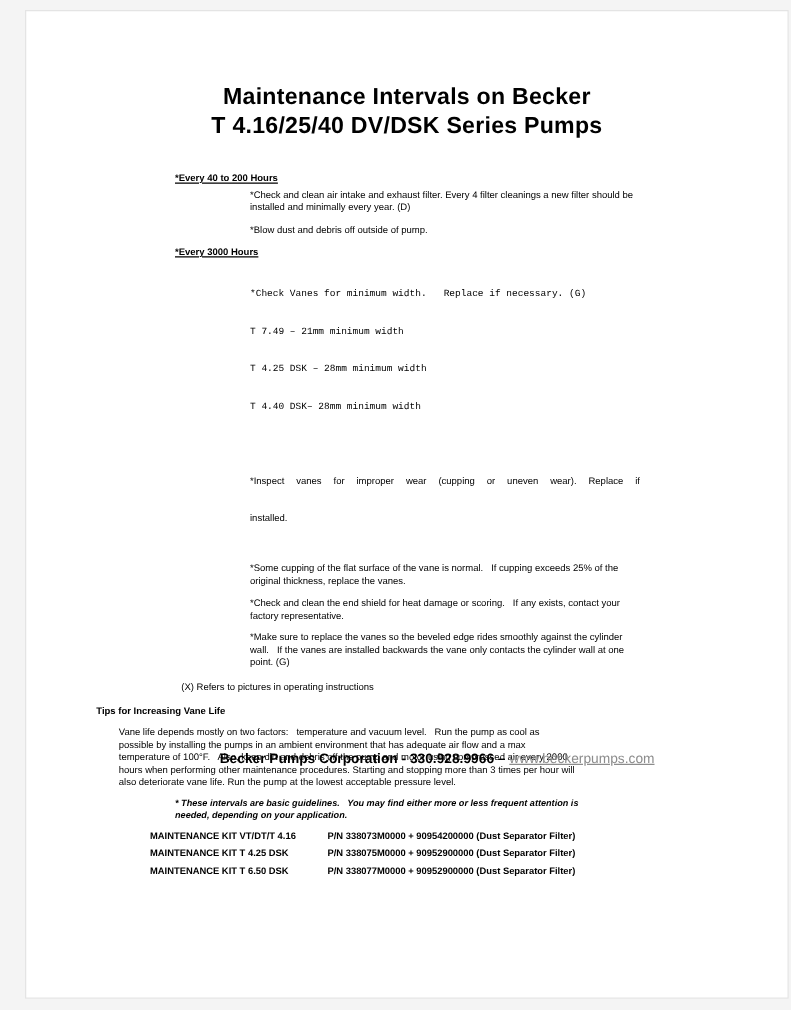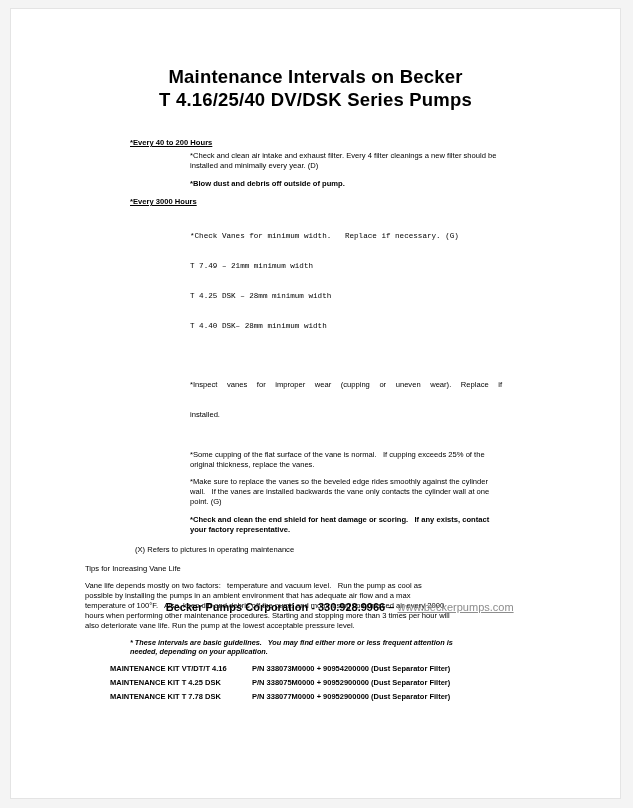--- a/index.html
+++ b/index.html
@@ -7,21 +7,21 @@
     padding: 0;
     width: 633px;
     height: 808px;
     background: #f4f4f4;
     font-family: "Liberation Sans", sans-serif;
     color: #000;
   }
   .canvas { position: relative; width: 633px; height: 808px; }
   .page {
     position: absolute;
-    left: 10px;
+    left: 20px;
     top: 8px;
     width: 611px;
     height: 791px;
     background: #ffffff;
     border: 1px solid #e4e4e4;
     box-sizing: border-box;
   }
   .content {
     position: relative;
     padding-top: 56px;
@@ -49,22 +49,22 @@
   .plain-line { white-space: pre-wrap; font-family: Liberation Mono, monospace; }
   .justify-line1 {
     text-align: justify;
     text-align-last: justify;
   }
   .legend-line {
     margin-left: 124px;
     white-space: pre-wrap;
   }
   .tips-heading {
-    margin-left: 74px;
-    font-weight: normal;
+    margin-left: 56px;
+    font-weight: bold;
   }
   .tips-body {
     margin-left: 74px;
     width: 366px;
     white-space: pre-wrap;
   }
   .footnote {
     margin-left: 119px;
     width: 352px;
     font-size: 7.3px;
@@ -94,21 +94,21 @@
     font-weight: bold;
     white-space: pre-wrap;
   }
   .footer a {
     color: #8c8c8c;
     font-weight: normal;
     text-decoration: underline;
   }
   .mt14 { margin-top: 27px; }
   .mt3  { margin-top: 3px; }
-  .mt8  { margin-top: 8px; font-weight: bold; }
+  .mt8  { margin-top: 8px; }
   .mt4  { margin-top: 4px; }
   .mt9  { margin-top: 9px; }
   .mt10 { margin-top: 10px; }
   .mt7  { margin-top: 7px; }
 </style>
 </head>
 <body>
 
 <div class="canvas">
   <div class="page">
@@ -134,43 +134,43 @@
         <div class="plain-line">T 4.40 DSK– 28mm minimum width</div>
       </div>
 
       <div class="indent-para mt9">
         <div class="justify-line1">*Inspect vanes for improper wear (cupping or uneven wear). Replace if</div>
         <div>installed.</div>
       </div>
 
       <div class="indent-para mt10">*Some cupping of the flat surface of the vane is normal.   If cupping exceeds 25% of the original thickness, replace the vanes.</div>
 
+      <div class="indent-para mt8">*Check and clean the end shield for heat damage or scoring.   If any exists, contact your factory representative.</div>
+
       <div class="indent-para mt7">*Make sure to replace the vanes so the beveled edge rides smoothly against the cylinder wall.   If the vanes are installed backwards the vane only contacts the cylinder wall at one point. (G)</div>
 
-      <div class="indent-para mt8">*Check and clean the end shield for heat damage or scoring.   If any exists, contact your factory representative.</div>
-
-      <div class="legend-line mt10">(X) Refers to pictures in operating maintenance</div>
+      <div class="legend-line mt10">(X) Refers to pictures in operating instructions</div>
 
       <div class="tips-heading mt9">Tips for Increasing Vane Life</div>
 
       <div class="tips-body mt7">Vane life depends mostly on two factors:   temperature and vacuum level.   Run the pump as cool as possible by installing the pumps in an ambient environment that has adequate air flow and a max temperature of 100°F.   Also, keep dirt and debris off the pump and motor using compressed air every 2000 hours when performing other maintenance procedures. Starting and stopping more than 3 times per hour will also deteriorate vane life. Run the pump at the lowest acceptable pressure level.</div>
 
       <div class="footnote mt7">* These intervals are basic guidelines.   You may find either more or less frequent attention is needed, depending on your application.</div>
 
       <div class="kits">
         <div class="kit-row">
           <span class="kit-name">MAINTENANCE KIT VT/DT/T 4.16</span>
           <span class="kit-pn">P/N 338073M0000 + 90954200000 (Dust Separator Filter)</span>
         </div>
         <div class="kit-row">
           <span class="kit-name">MAINTENANCE KIT T 4.25 DSK</span>
           <span class="kit-pn">P/N 338075M0000 + 90952900000 (Dust Separator Filter)</span>
         </div>
         <div class="kit-row">
-          <span class="kit-name">MAINTENANCE KIT T 7.78 DSK</span>
+          <span class="kit-name">MAINTENANCE KIT T 6.50 DSK</span>
           <span class="kit-pn">P/N 338077M0000 + 90952900000 (Dust Separator Filter)</span>
         </div>
       </div>
 
     </div>
 
     <div class="footer">
       <span>Becker Pumps Corporation - 330.928.9966 – </span><a href="#">www.beckerpumps.com</a>
     </div>
   </div>

